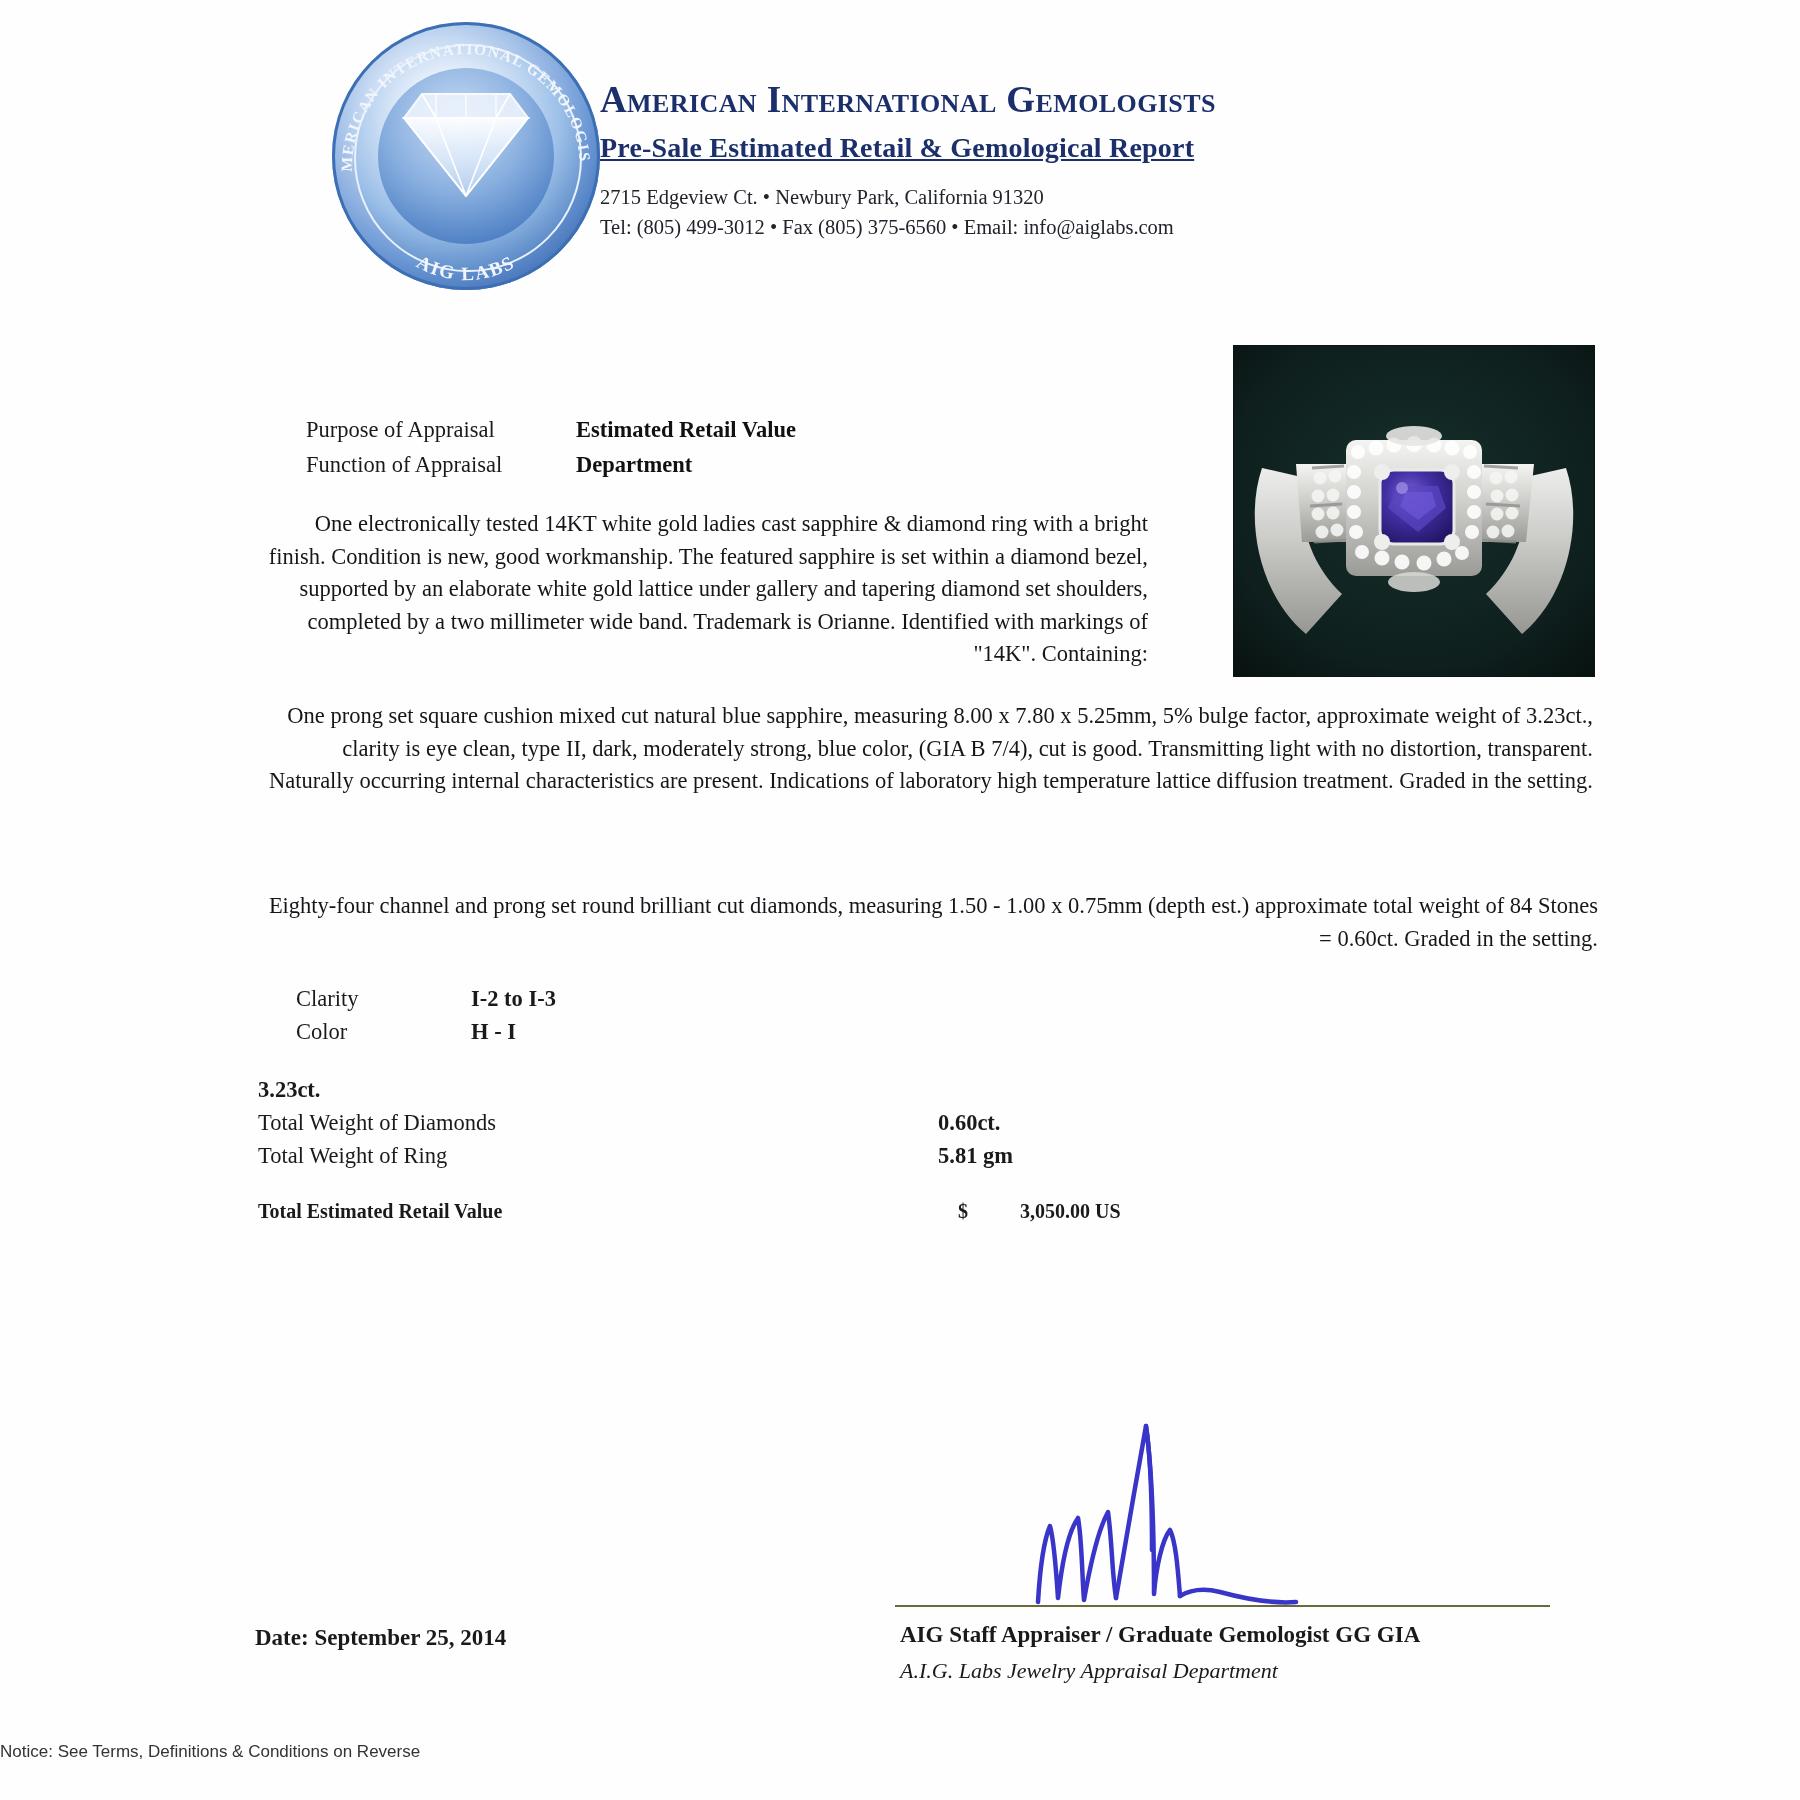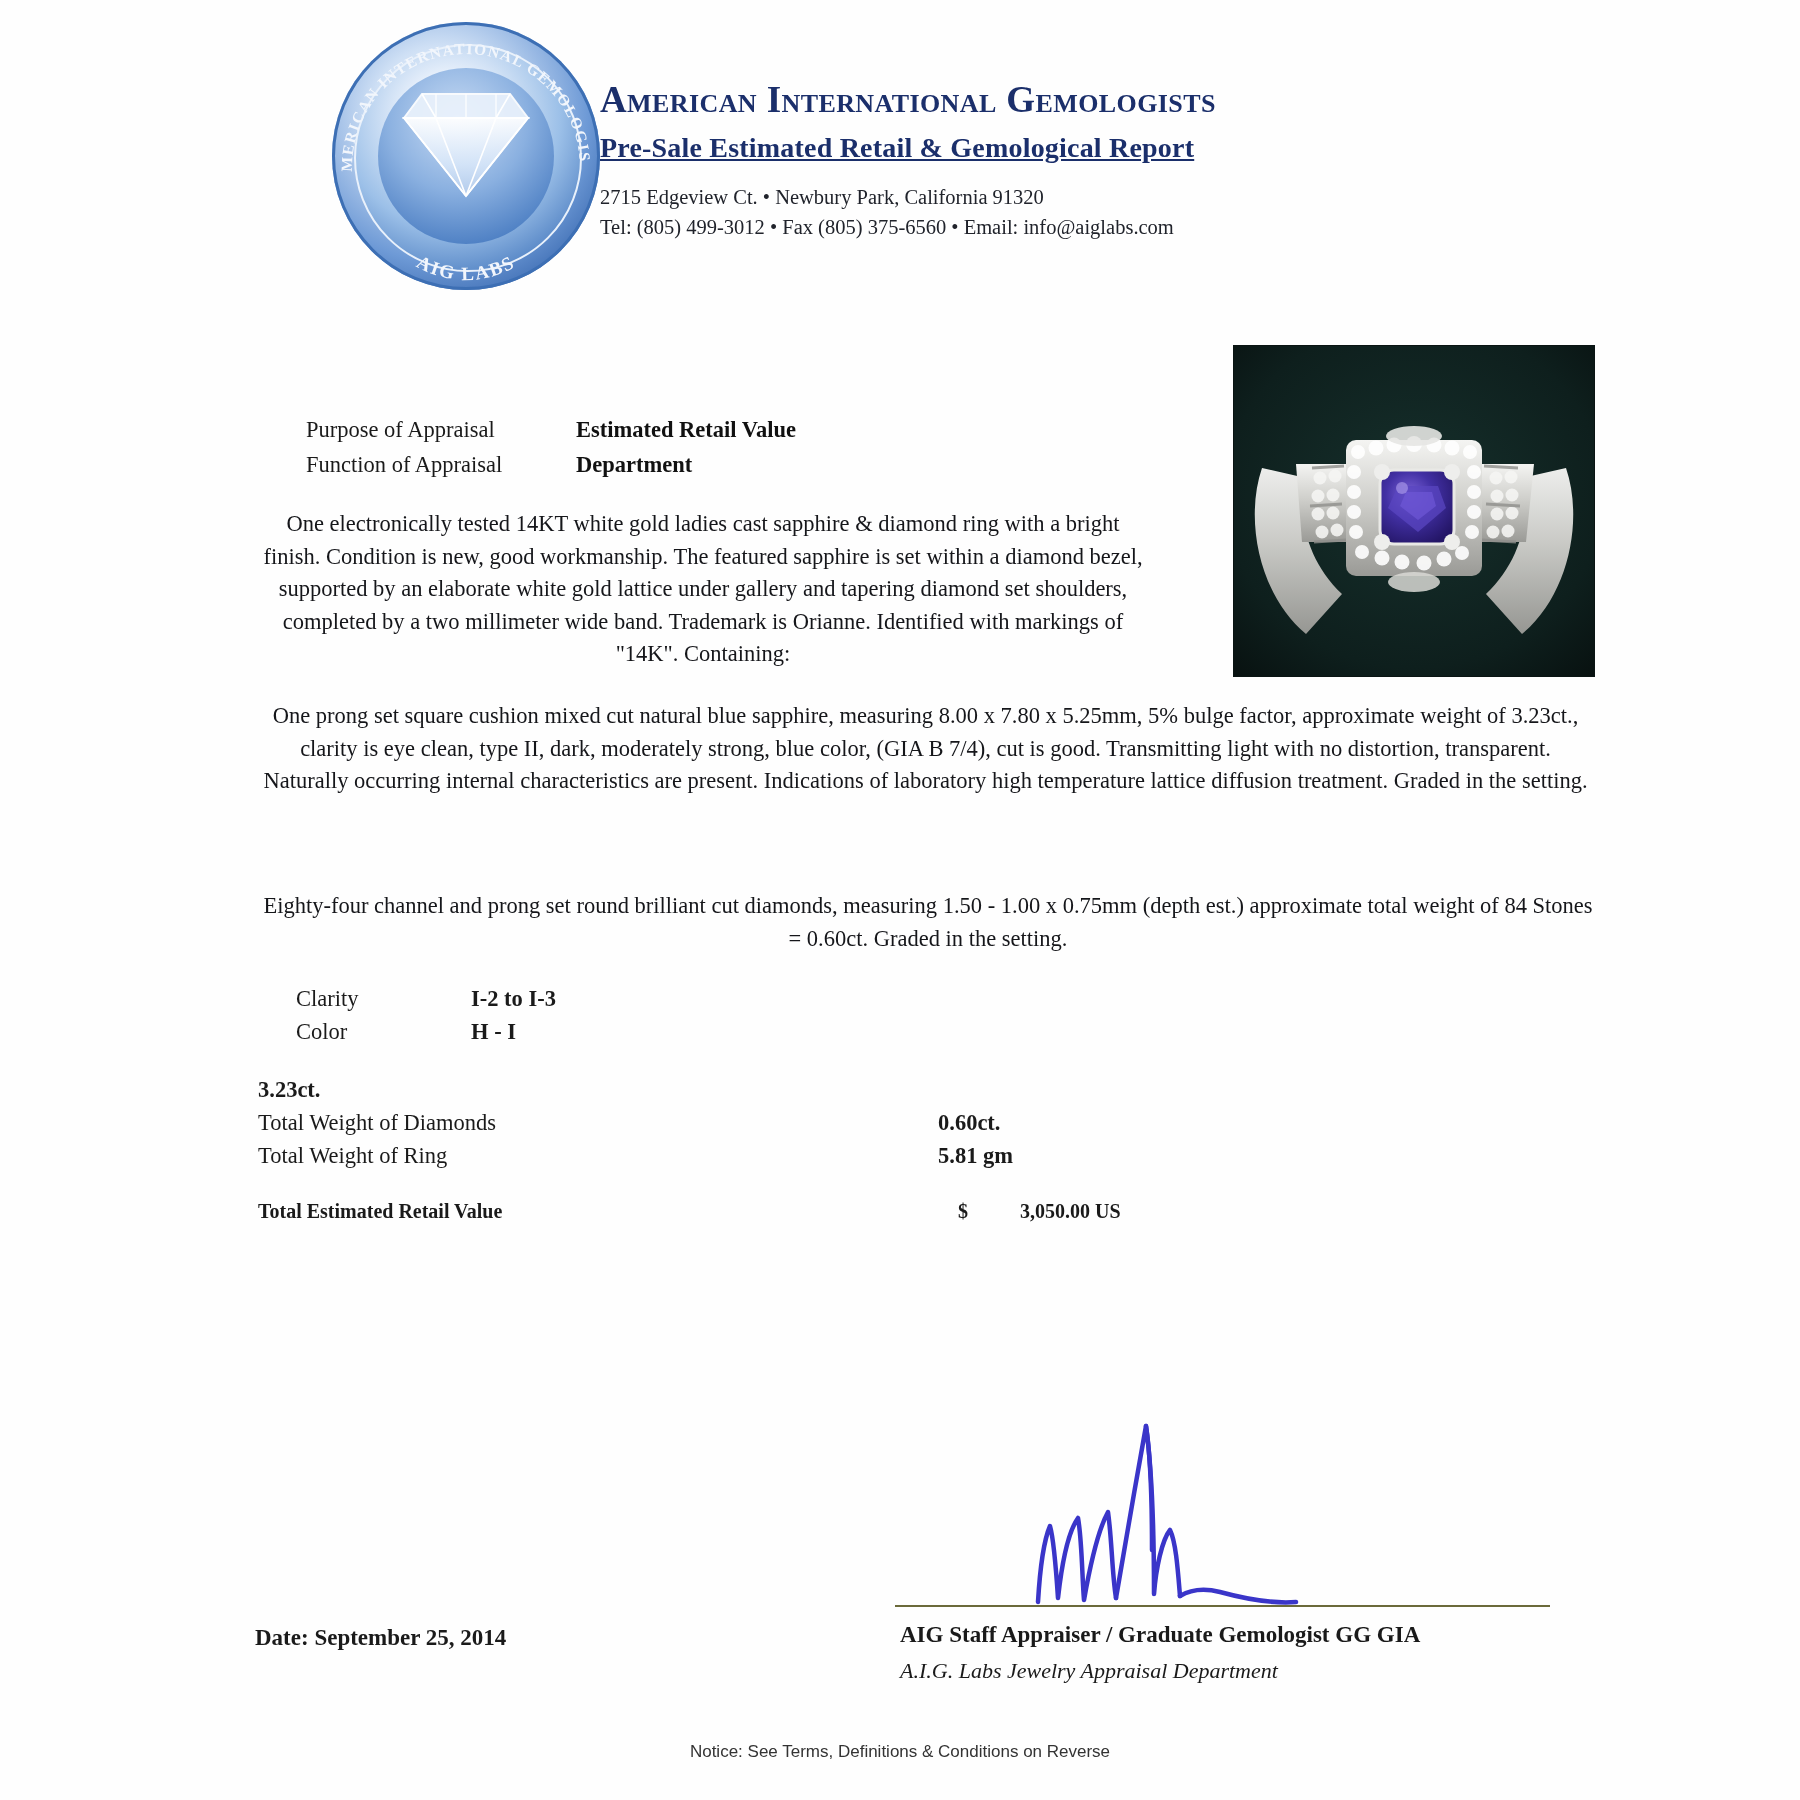--- a/index.html
+++ b/index.html
@@ -149,21 +149,21 @@
   .meta-val {
     font-weight: bold;
     color: #111;
   }
 
   .para {
     position: absolute;
     font-size: 22.5px;
     line-height: 32.5px;
     color: #15161a;
-    text-align: center;
+    text-align: right;
   }
   #para-desc {
     left: 258px;
     top: 508px;
     width: 890px;
   }
   #para-sapphire {
     left: 258px;
     top: 700px;
     width: 1335px;
@@ -251,21 +251,20 @@
     top: 1658px;
     font-size: 22px;
     font-style: italic;
     white-space: nowrap;
   }
   .notice {
     position: absolute;
     left: 0;
     top: 1742px;
     width: 1800px;
-    text-align: center;
     font-size: 17px;
     font-family: "Liberation Sans", sans-serif;
     color: #333;
   }
 </style>
 </head>
 <body>
 
 <div class="page">
 

